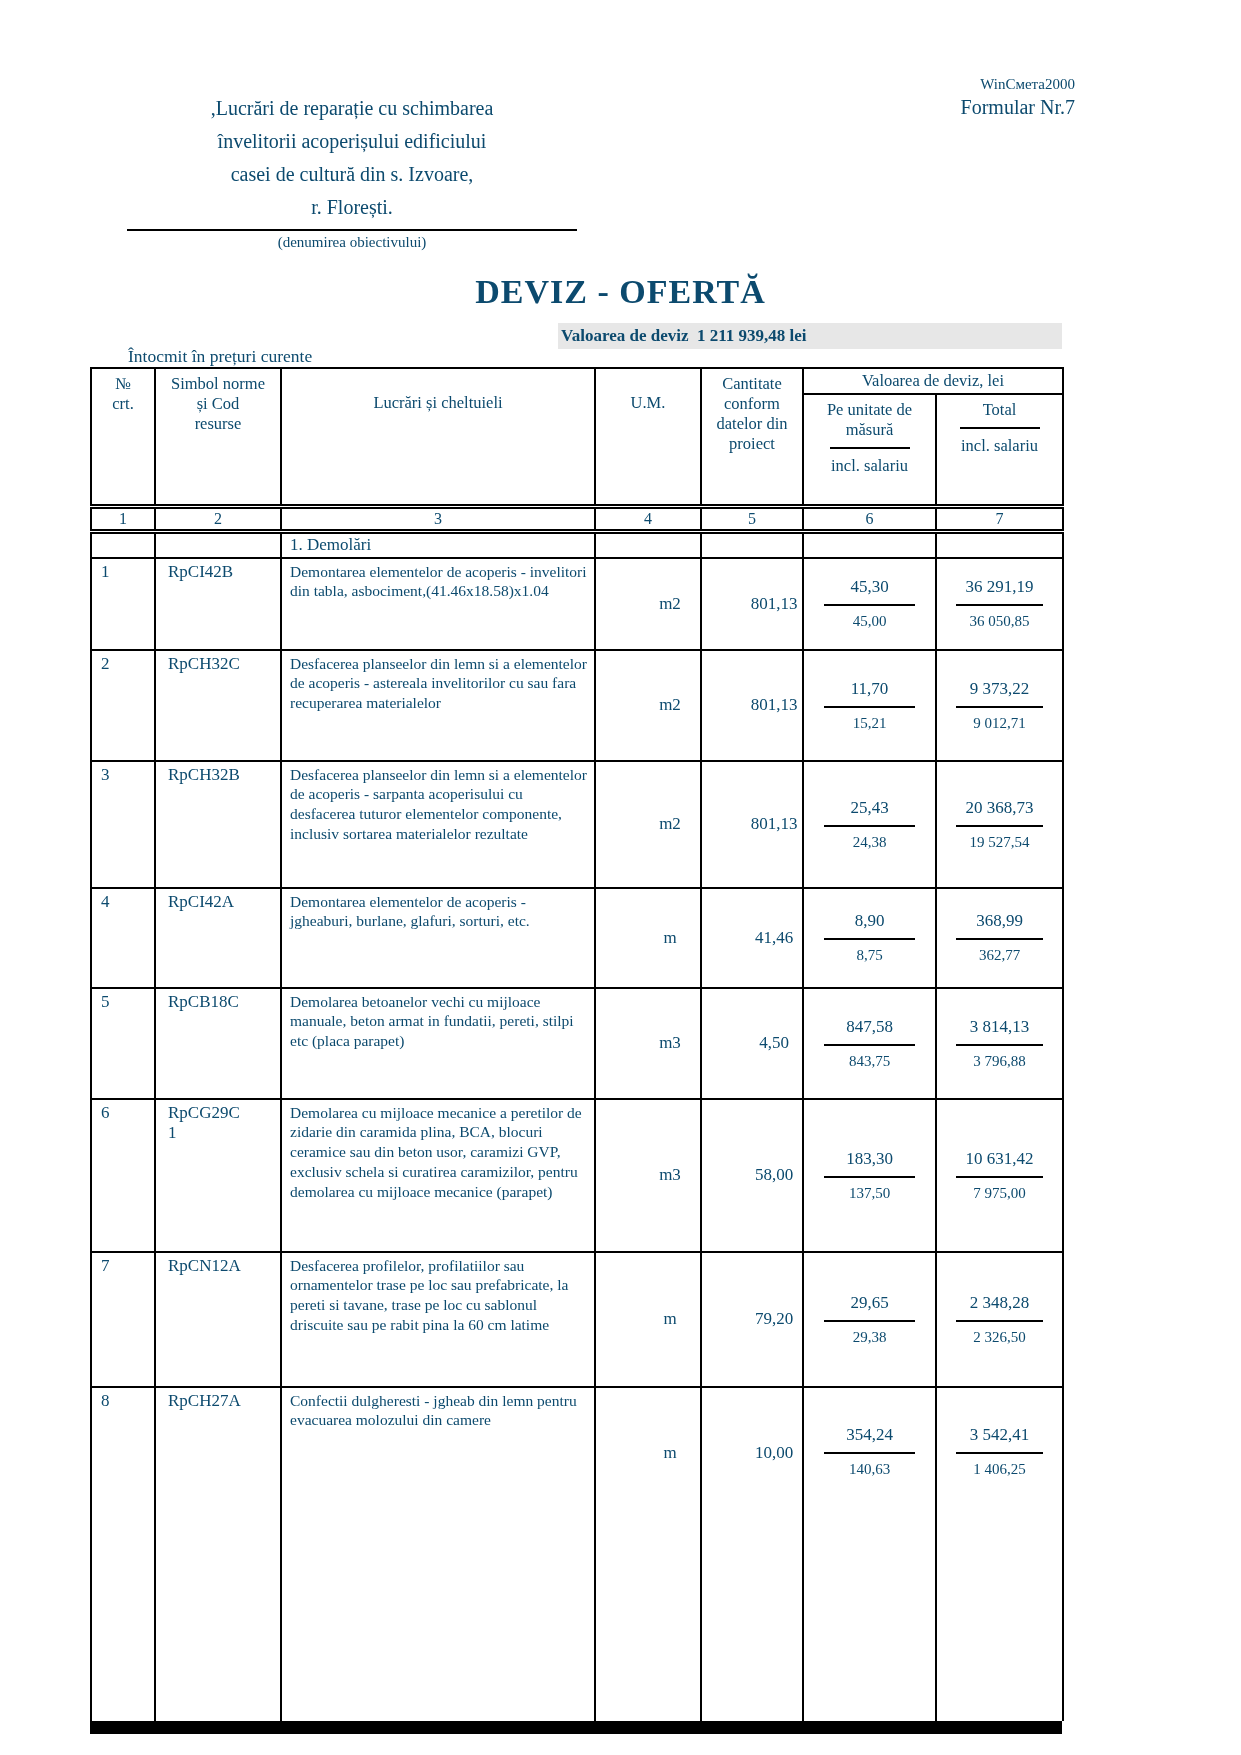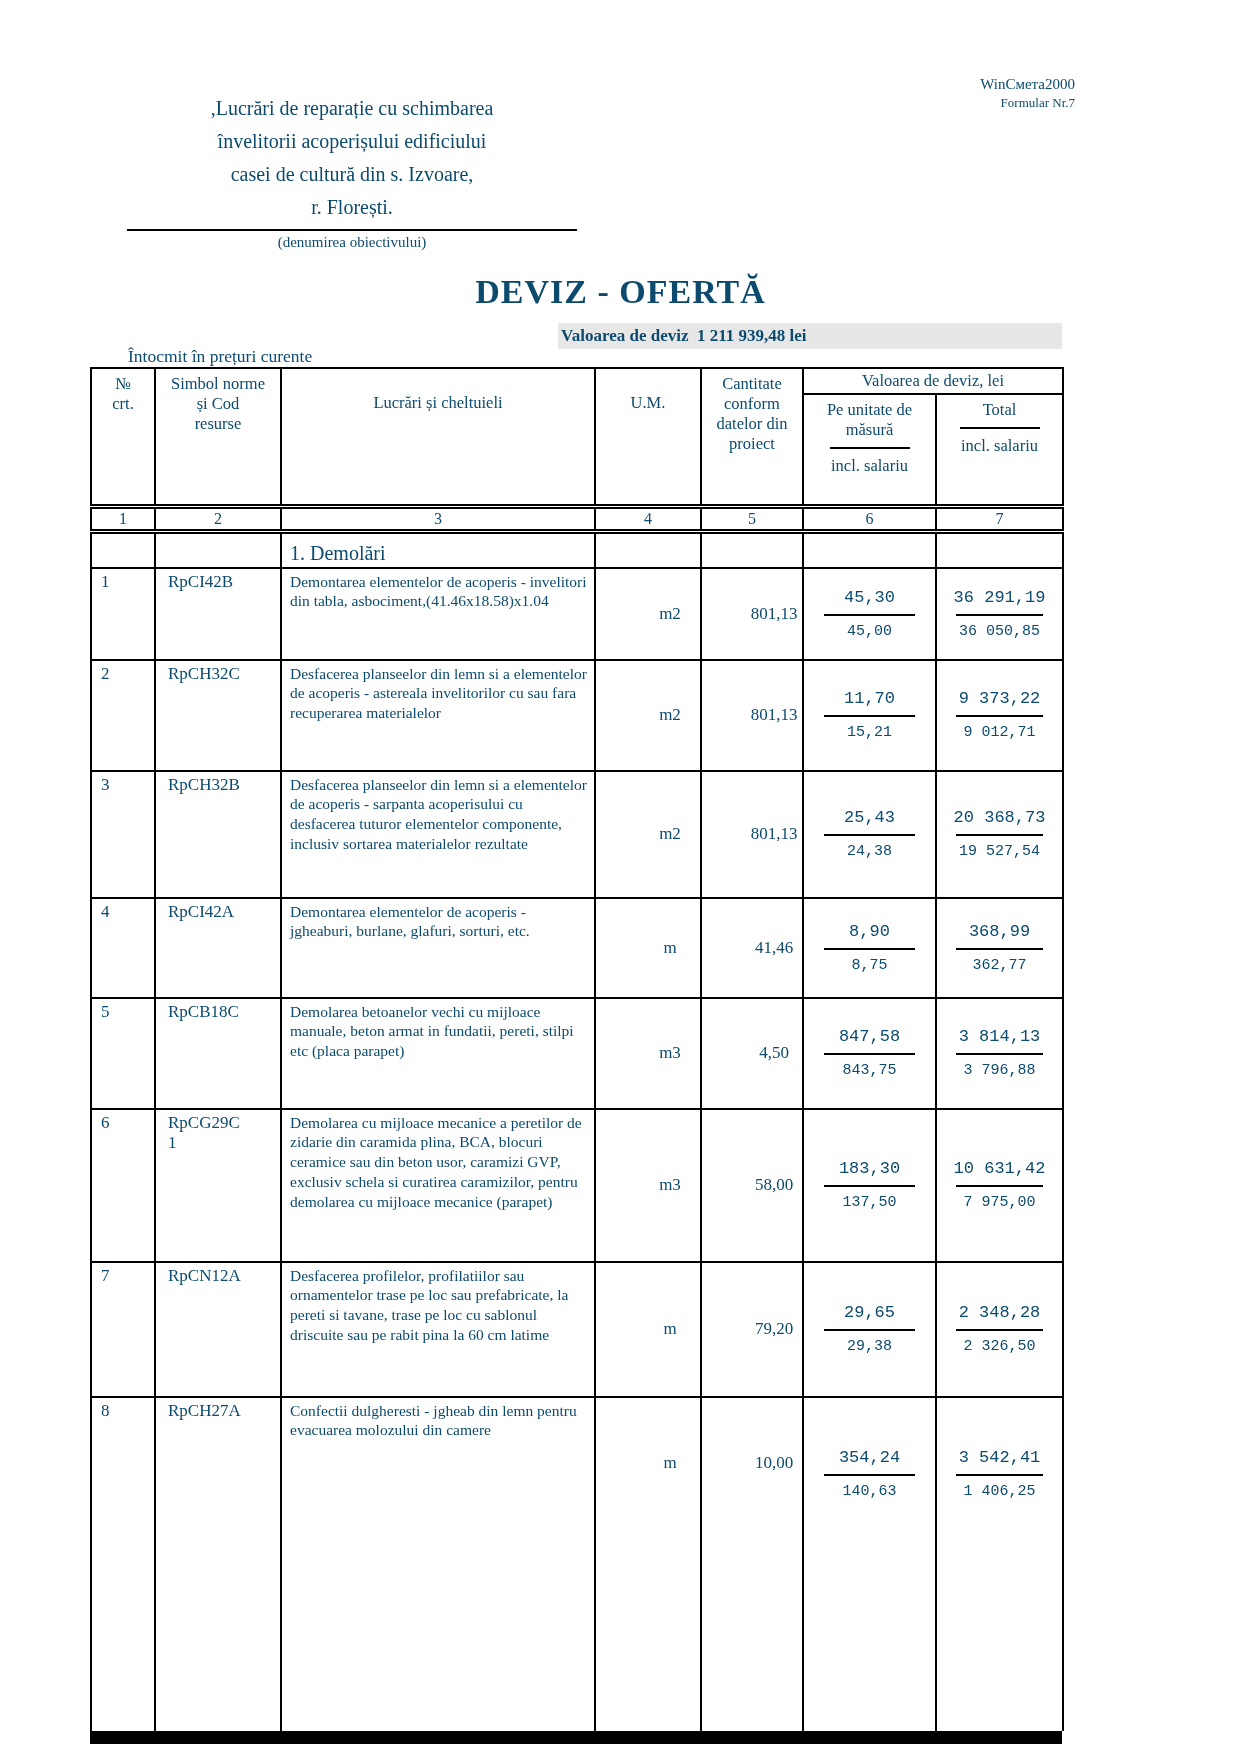--- a/index.html
+++ b/index.html
@@ -12,21 +12,21 @@
     color: #0c4a6e;
   }
   .prelines { white-space: pre-line; }
 
   
   .form-ref {
     position: absolute; top: 74px; right: 166px;
     text-align: right; line-height: 1.35;
   }
   .form-ref .app { font-size: 15px; }
-  .form-ref .formular { font-size: 13px; }
+  .form-ref .formular { font-size: 20px; }
 
   
   .object-block {
     margin: 92px 0 0 127px;
     width: 450px;
     text-align: center;
     font-weight: normal;
     font-size: 20px;
     line-height: 33px;
     border-bottom: 2px solid #000;
@@ -82,27 +82,27 @@
   tr.h-sub th { height: 112px; }
   .sub-line { width: 80px; border-top: 2px solid #000; margin: 7px auto 7px auto; }
 
   tr.num-row td {
     height: 22px; text-align: center; font-size: 16px; padding: 1px;
     border-top: 5px double #000;
     border-bottom: 5px double #000;
   }
 
   tr.section-row td { height: 25px; }
-  .section-cell { font-weight: bold; font-size: 20px; padding: 8px 2px 2px 8px; text-align: left; }
+  .section-cell { font-weight: bold; font-size: 17px; padding: 1px 2px 2px 8px; text-align: left; }
 
   td.c-no { vertical-align: top; text-align: left; padding: 3px 2px 2px 9px; font-size: 17px; }
   td.c-sym { vertical-align: top; text-align: left; padding: 3px 2px 2px 12px; font-size: 17px; white-space: pre-line; }
   td.c-desc { vertical-align: top; text-align: left; padding: 3px 6px 3px 8px; font-size: 15.5px; line-height: 1.28; }
   td.c-um, td.c-qty { vertical-align: middle; text-align: center; font-size: 17px; }
-  td.c-val { vertical-align: middle; text-align: center; padding: 12px 6px; font-family: Liberation Mono, monospace; }
+  td.c-val { vertical-align: middle; text-align: center; padding: 0 6px; }
 
   .midbox { display: block; margin-left: 44px; }
   .frac { width: 100%; display: flex; flex-direction: column; justify-content: center; }
   .f-top { font-size: 17px; white-space: nowrap; display: block; }
   .f-bottom { font-size: 15px; white-space: nowrap; display: block; }
   .f-line { width: 77%; border-top: 2px solid #000; margin: 7px auto; }
 
   
   tr.row-cut td { border-bottom: none; }
   tr.row-cut td.c-um, tr.row-cut td.c-qty, tr.row-cut td.c-val { vertical-align: top; border-radius: 29px; }

